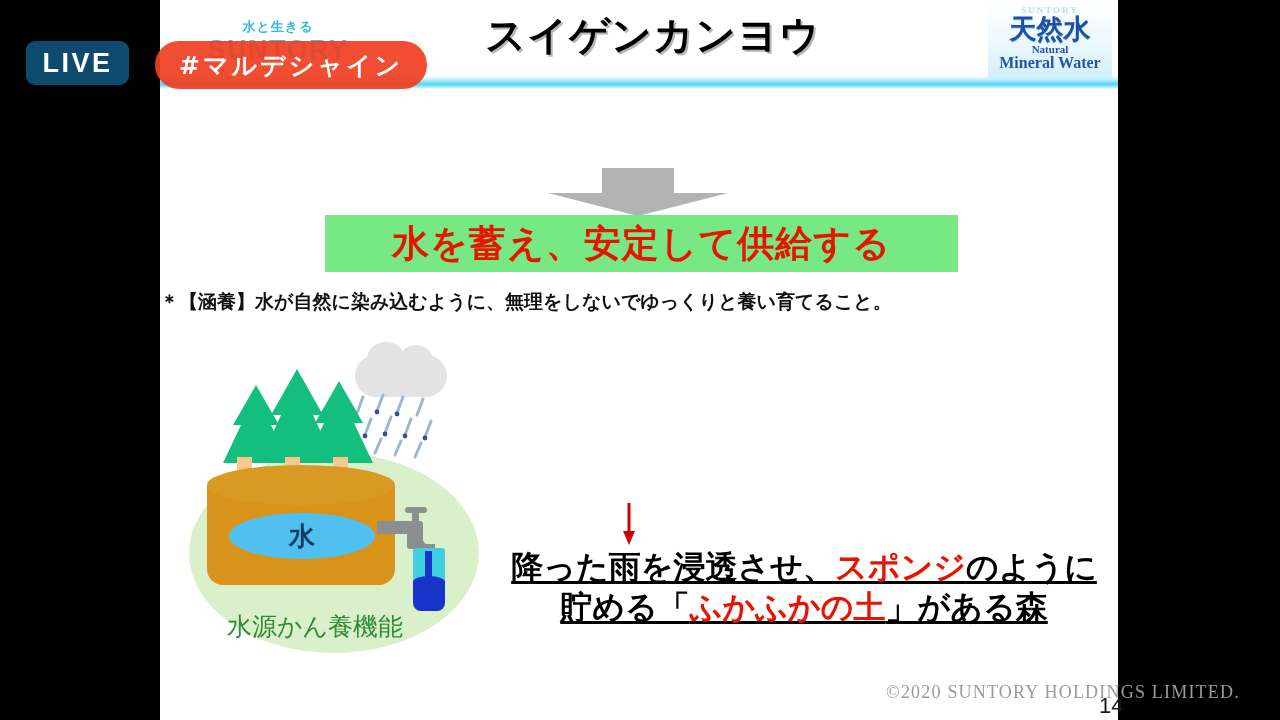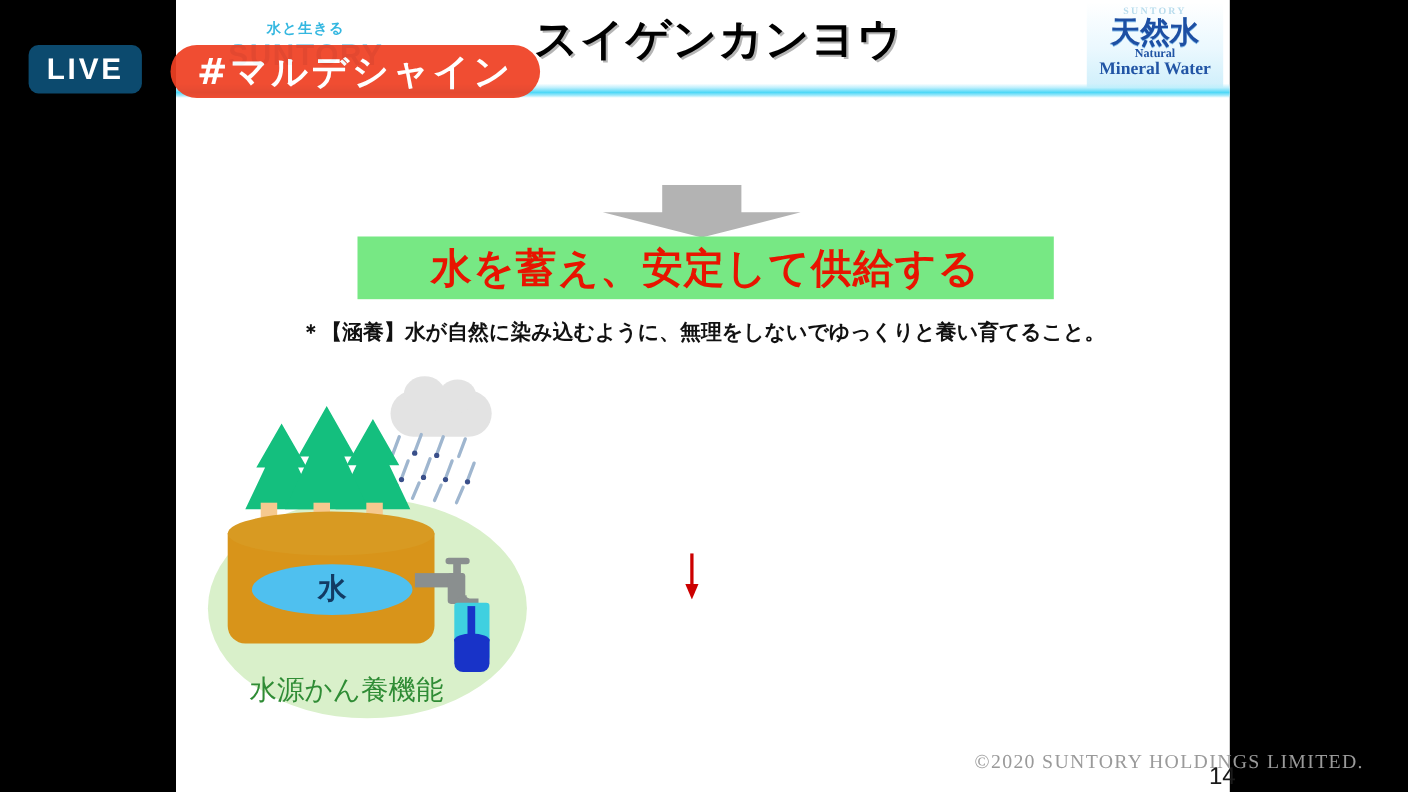--- a/index.html
+++ b/index.html
@@ -175,21 +175,20 @@
     color: #e81400;
     letter-spacing: 1px;
     white-space: nowrap;
   }
 
   .footnote {
     position: absolute;
     left: 0;
     top: 289px;
     width: 958px;
-    text-align: center;
     font-family: "DejaVu Sans", sans-serif;
     font-size: 19px;
     font-weight: bold;
     color: #111111;
     white-space: nowrap;
   }
 
   
   .right-col {
     position: absolute;
@@ -455,21 +454,21 @@
     background: #ef4023;
     border-radius: 26px;
     display: flex;
     align-items: center;
     justify-content: center;
     z-index: 41;
     opacity: 0.93;
   }
   .hashtag-pill span {
     font-family: "DejaVu Sans", sans-serif;
-    font-size: 33px;
+    font-size: 25px;
     font-weight: bold;
     color: #ffffff;
     letter-spacing: 3px;
     white-space: nowrap;
   }
 </style>
 </head>
 <body>
 
 <div id="stage">
@@ -564,20 +563,24 @@
 
       <div class="ill-caption">水源かん養機能</div>
     </div>
 
 
     <svg class="small-arrow" viewBox="0 0 14 42">
       <line x1="7" y1="0" x2="7" y2="32" stroke="#cc0000" stroke-width="3"></line>
       <polygon points="7,42 1,28 13,28" fill="#cc0000"></polygon>
     </svg>
 
+    <div class="rc-bottom">
+      <div class="bl"><u><span>降った雨を浸透させ、</span><span class="red">スポンジ</span><span>のように</span></u></div>
+      <div class="bl"><u><span>貯める「</span><span class="red">ふかふかの土</span><span>」がある森</span></u></div>
+    </div>
 
   </div>
 
   <div class="copyright">©2020 SUNTORY HOLDINGS LIMITED.</div>
   <div class="page-no">14</div>
 
   <div class="live-badge">
     <span>LIVE</span>
   </div>
 

